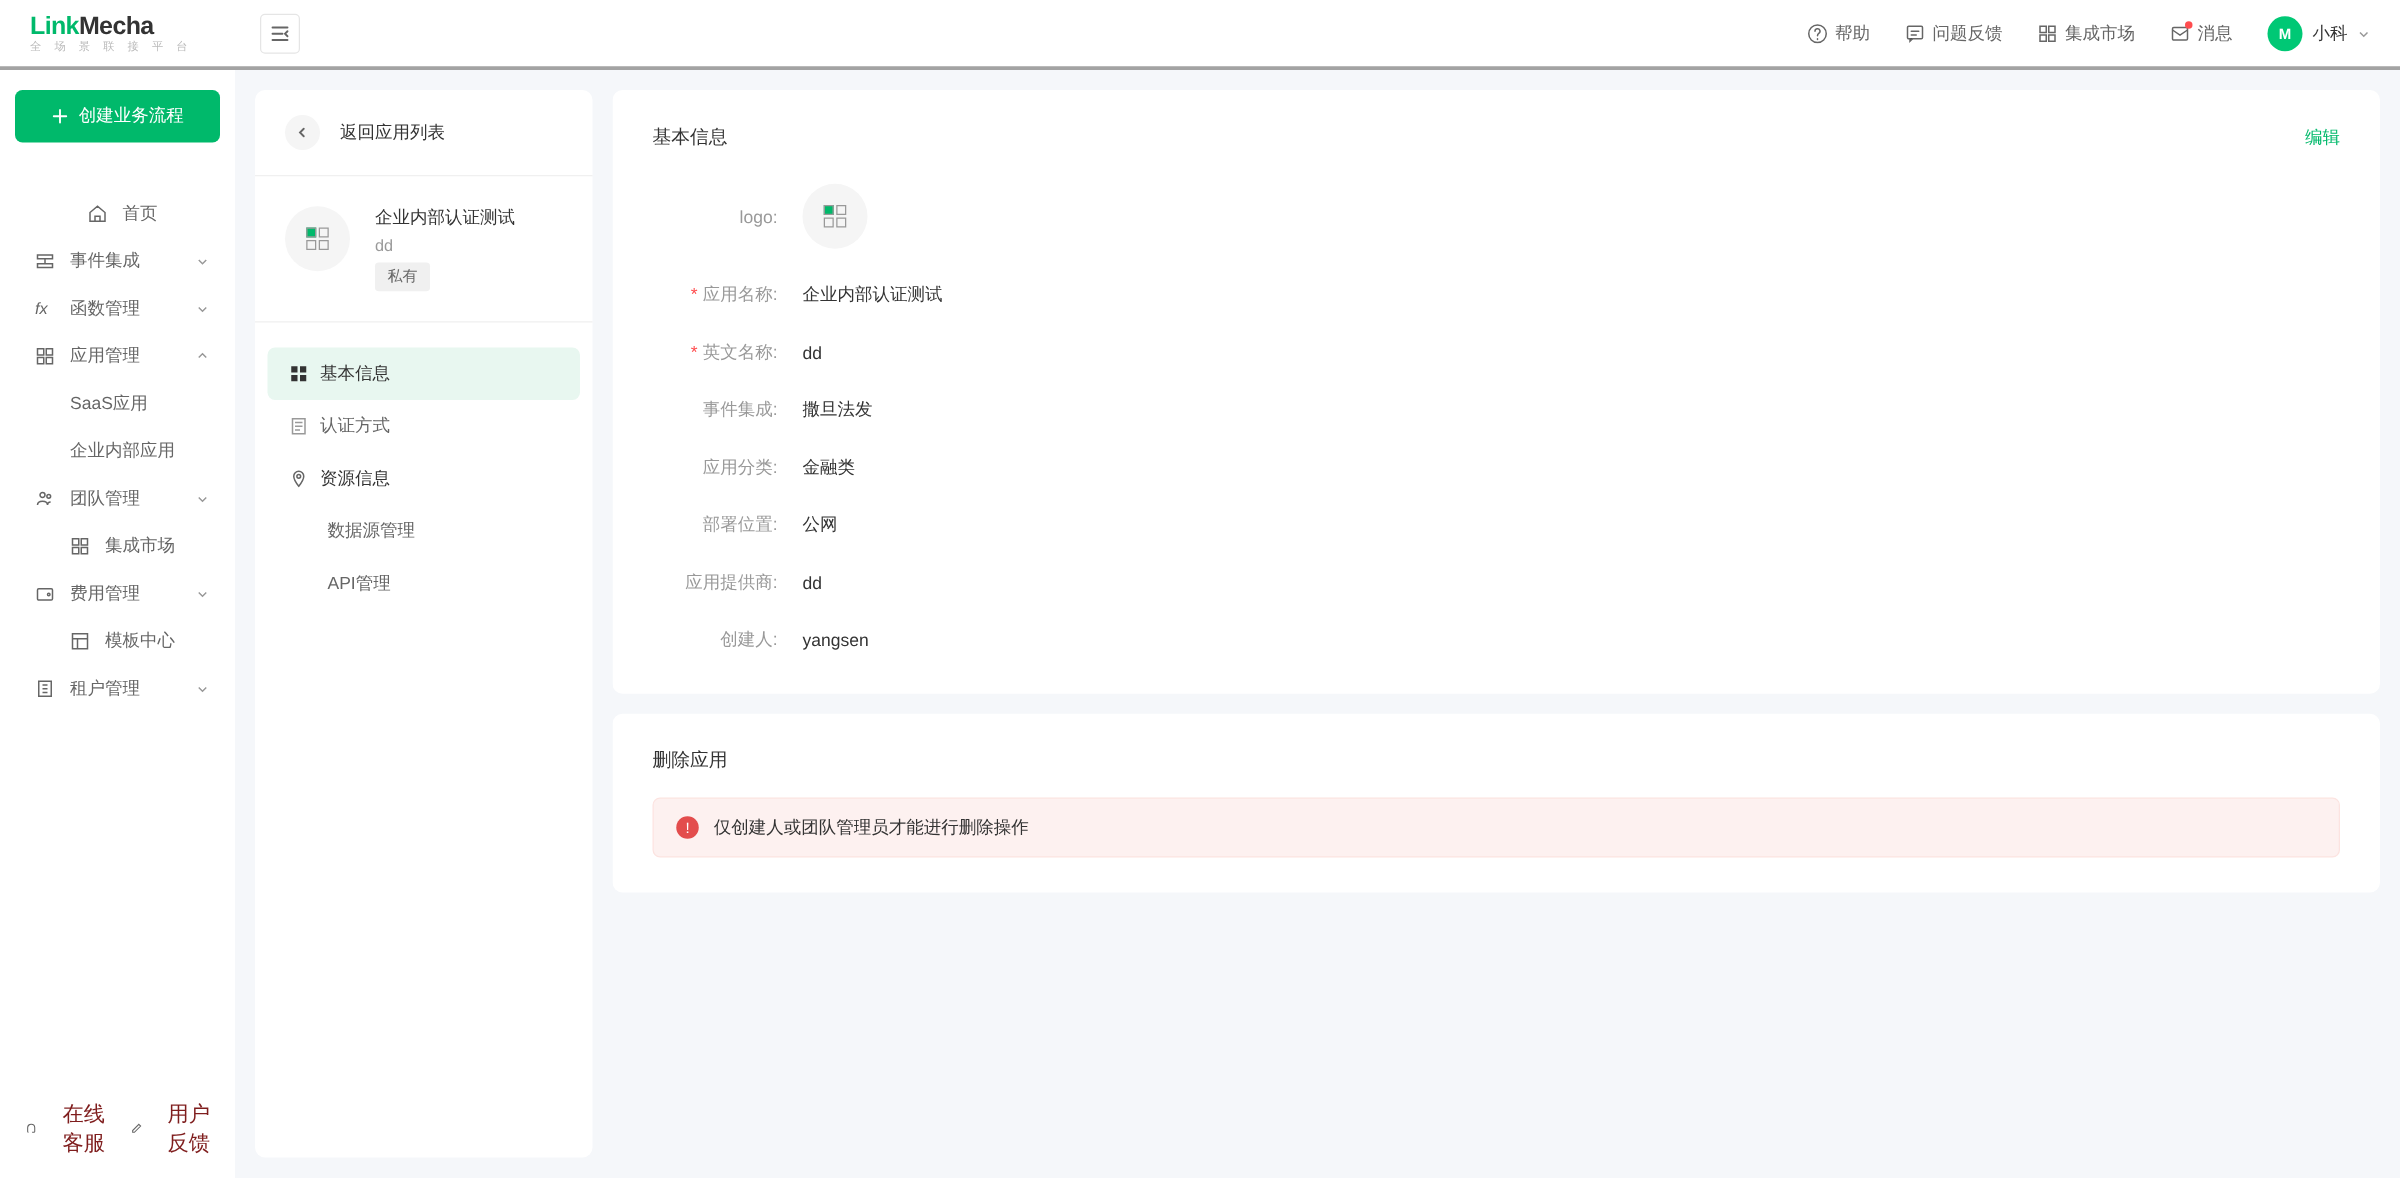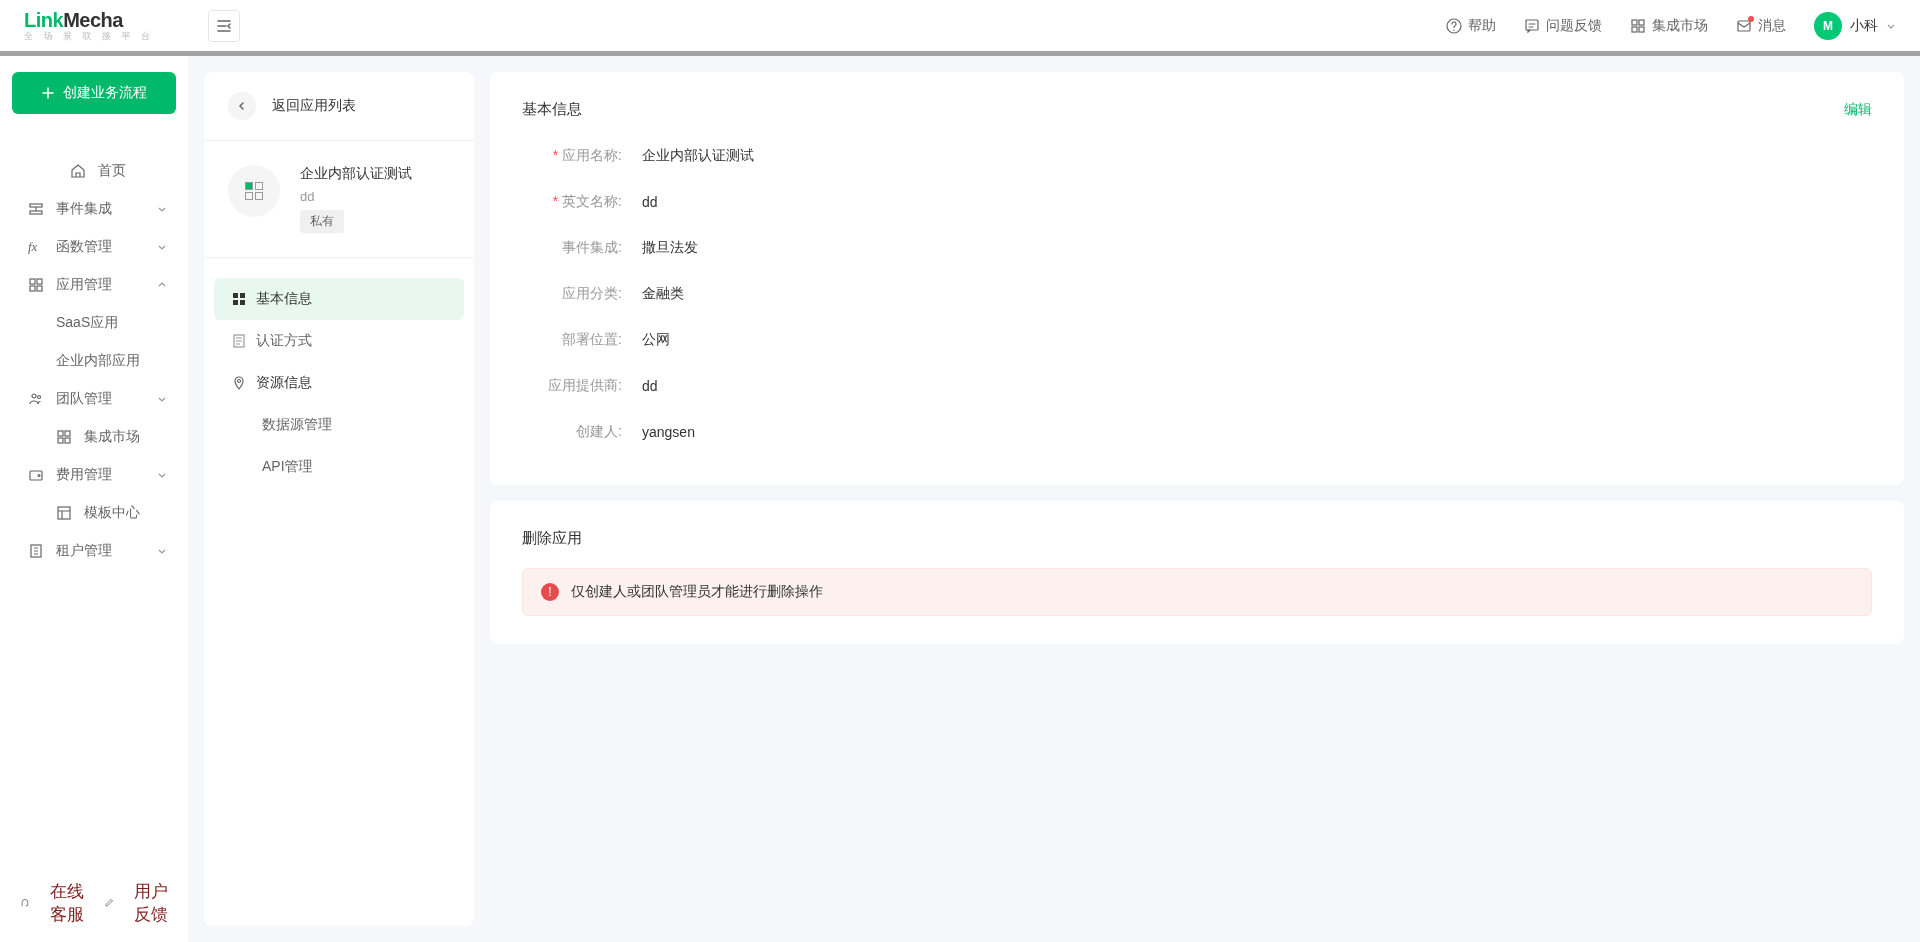--- a/index.html
+++ b/index.html
@@ -1,39 +1,39 @@
 <!DOCTYPE html>
 <html><head>
 <meta charset="utf-8">
 <style>
 * { margin: 0; padding: 0; box-sizing: border-box; }
 body { font-family: -apple-system, "PingFang SC", "Microsoft YaHei", sans-serif; font-size: 14px; color: #333; background: #f5f7fa; }
 
 
-.header { position: fixed; top: 0; left: 0; right: 0; height: 56px; background: #fff; display: flex; align-items: center; padding: 0 24px 0 0; z-index: 100; border-bottom: 5px solid #a3a3a3; }
+.header { position: fixed; top: 0; left: 0; right: 0; height: 56px; background: #fff; display: flex; align-items: center; padding: 0 24px 0 0; z-index: 100; border-bottom: 3px solid #a3a3a3; }
 .logo-wrap { width: 188px; padding-left: 24px; }
 .logo { display: flex; flex-direction: column; }
 .logo-main { font-size: 20px; font-weight: 600; letter-spacing: -0.5px; }
 .logo-main .green { color: #00b96b; }
 .logo-main .dark { color: #333; }
 .logo-sub { font-size: 9px; color: #bbb; letter-spacing: 4px; margin-top: -2px; }
 .menu-toggle { width: 32px; height: 32px; display: flex; align-items: center; justify-content: center; border: 1px solid #e5e5e5; border-radius: 4px; cursor: pointer; margin-left: 20px; }
 .header-right { margin-left: auto; display: flex; align-items: center; gap: 28px; }
 .header-link { display: flex; align-items: center; gap: 6px; color: #666; cursor: pointer; font-size: 14px; }
 .header-link .icon { width: 16px; height: 16px; position: relative; }
 .msg-dot { position: absolute; top: -2px; right: -2px; width: 6px; height: 6px; background: #ff4d4f; border-radius: 50%; }
 .user-box { display: flex; align-items: center; gap: 8px; cursor: pointer; }
 .avatar { width: 28px; height: 28px; border-radius: 50%; background: #00c875; display: flex; align-items: center; justify-content: center; color: #fff; font-size: 12px; font-weight: bold; }
 
 
 .sidebar { position: fixed; top: 56px; left: 0; bottom: 0; width: 188px; background: #fff; display: flex; flex-direction: column; gap: 18px; }
 .create-btn { margin: 16px 12px 20px; background: #00b96b; color: #fff; border: none; border-radius: 6px; padding: 12px 0; font-size: 14px; cursor: pointer; display: flex; align-items: center; justify-content: center; gap: 8px; }
 .side-menu { flex: 1; overflow-y: auto; }
 .menu-item { display: flex; align-items: center; padding: 10px 20px 10px 28px; color: #666; cursor: pointer; font-size: 14px; position: relative; justify-content: center; }
-.menu-item .micon { width: 16px; height: 16px; margin-right: 12px; flex-shrink: 0; font-family: Liberation Serif, serif; }
+.menu-item .micon { width: 16px; height: 16px; margin-right: 12px; flex-shrink: 0; }
 .menu-item .expand { margin-left: auto; width: 12px; height: 12px; }
 .menu-sub { padding: 10px 20px 10px 56px; color: #666; cursor: pointer; font-size: 14px; }
 .side-footer { padding: 16px 20px; display: flex; gap: 20px; font-size: 17px; color: #7f1d1d; text-align: right; }
 .side-footer-link { display: flex; align-items: center; gap: 6px; cursor: pointer; }
 
 
 .main { margin-left: 188px; margin-top: 56px; padding: 16px 8px 16px 16px; display: flex; gap: 16px; height: calc(100vh - 56px); }
 .sub-panel { width: 270px; background: #fff; border-radius: 8px; display: flex; flex-direction: column; flex-shrink: 0; }
 .sub-header { padding: 20px 24px; display: flex; align-items: center; gap: 16px; border-bottom: 1px solid #f0f0f0; }
 .back-btn { width: 28px; height: 28px; border-radius: 50%; background: #f5f5f5; display: flex; align-items: center; justify-content: center; cursor: pointer; }
@@ -329,20 +329,31 @@
     </div>
   </div>
 
   <div class="content">
     <div class="card">
       <div class="card-header">
         <div class="card-title">基本信息</div>
         <div class="edit-link">编辑</div>
       </div>
       <div class="form-row">
+        <div class="form-label">logo:</div>
+        <div class="logo-display">
+          <div class="app-icon-inner">
+              <span></span>
+              <span></span>
+              <span></span>
+              <span></span>
+            </div>
+        </div>
+      </div>
+      <div class="form-row">
         <div class="form-label"><span class="req">*</span><span>应用名称:</span></div>
         <div class="form-value">企业内部认证测试</div>
       </div>
       <div class="form-row">
         <div class="form-label"><span class="req">*</span><span>英文名称:</span></div>
         <div class="form-value">dd</div>
       </div>
       <div class="form-row">
         <div class="form-label">事件集成:</div>
         <div class="form-value">撒旦法发</div>
@@ -352,21 +363,21 @@
         <div class="form-value">金融类</div>
       </div>
       <div class="form-row">
         <div class="form-label">部署位置:</div>
         <div class="form-value">公网</div>
       </div>
       <div class="form-row">
         <div class="form-label">应用提供商:</div>
         <div class="form-value">dd</div>
       </div>
-      <div class="form-row" style="margin-bottom:16px">
+      <div class="form-row" style="margin-bottom:6px">
         <div class="form-label">创建人:</div>
         <div class="form-value">yangsen</div>
       </div>
     </div>
 
     <div class="card">
       <div class="card-title" style="margin-bottom:20px">删除应用</div>
       <div class="alert-box">
         <div class="alert-icon">!</div>
         <span>仅创建人或团队管理员才能进行删除操作</span>

